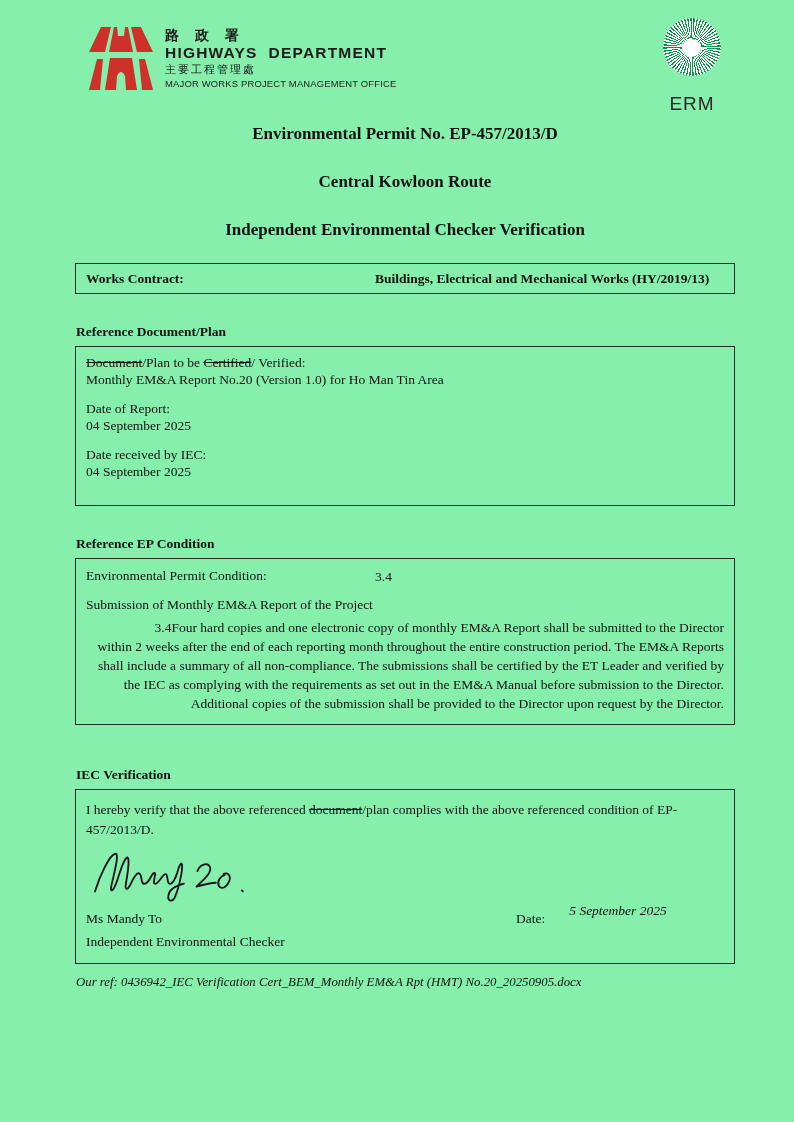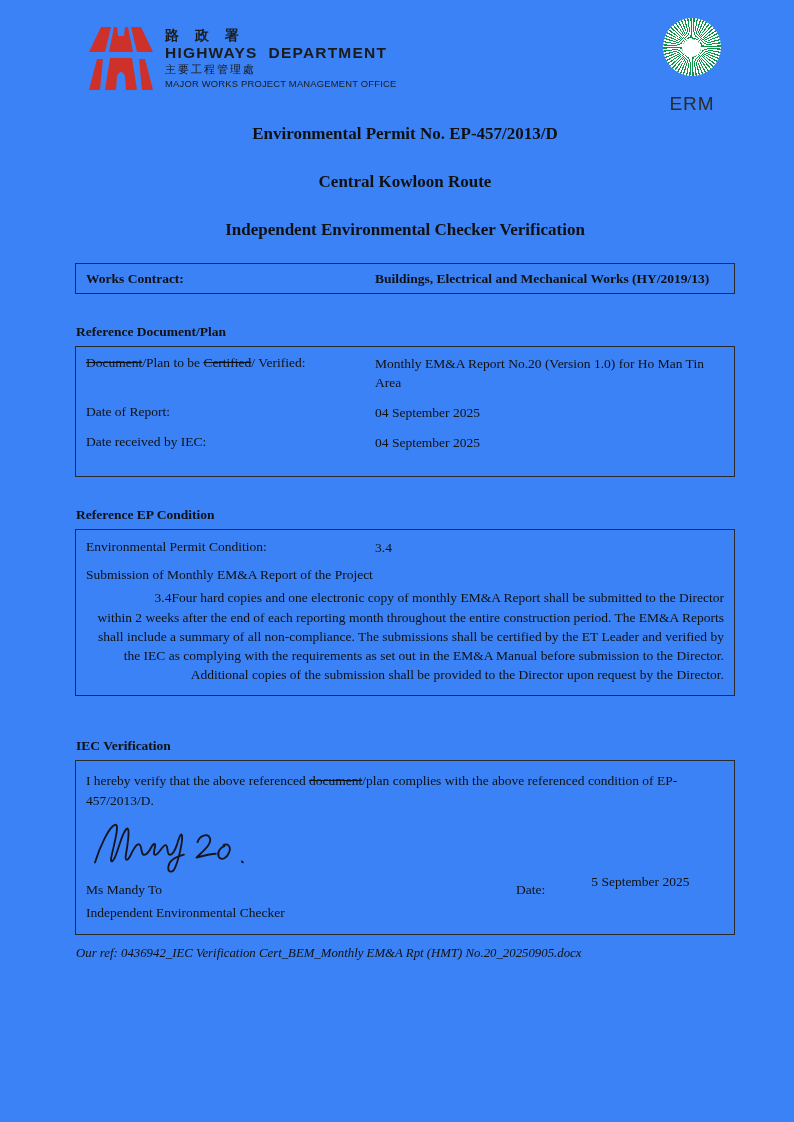--- a/index.html
+++ b/index.html
@@ -1,18 +1,18 @@
 <!DOCTYPE html>
 <html><head>
 <meta charset="utf-8">
 <style>
   * { margin:0; padding:0; box-sizing:border-box; }
   html,body { background:#ffffff; }
   .page {
-    width:794px; height:1122px; background:#3b82f6; position:relative;
+    width:794px; height:1122px; background:#86efac; position:relative;
     font-family:"Liberation Serif","DejaVu Serif",serif; color:#111;
     padding:26px 59px 0 75px; overflow:hidden;
   }
   
   .header { display:flex; justify-content:space-between; align-items:flex-start; height:70px; padding-left:13px; }
   .hd-brand { display:flex; align-items:flex-start; gap:11px; }
   .hd-logo { width:66px; height:64px; flex:0 0 auto; }
   .hd-text { font-family:"Liberation Sans","DejaVu Sans",sans-serif; color:#1b1b1b; padding-top:1px; }
   .hd-cn1 { font-size:14px; font-weight:bold; letter-spacing:6px; line-height:16px; }
   .hd-en1 { font-size:15.5px; font-weight:bold; letter-spacing:1.2px; line-height:19px; white-space:pre; }
@@ -34,40 +34,40 @@
   .title-line { font-size:17px; font-weight:bold; margin-bottom:28px; }
   .title-line:last-child { margin-bottom:0; }
   
   .box { border:1px solid #2a2a2a; }
   .works-box { margin-top:23px; display:flex; padding:7px 10px 6px 10px; font-weight:bold; font-size:13.5px; }
   .works-label { width:289px; flex:0 0 auto; }
   .works-value { flex:1; }
   .section-heading { font-size:13.5px; font-weight:bold; margin-top:30px; margin-bottom:6px; padding-left:1px; }
   .heading-iec { margin-top:42px; }
   .kv-box { padding:8px 10px 9px 10px; font-size:13.5px; }
-  .kv-row { display:flex; margin-bottom:11px; }
+  .kv-row { display:flex; margin-bottom:11px;flex-direction:column; }
   .kv-row:last-child { margin-bottom:14px; }
   .kv-label { width:289px; flex:0 0 auto; }
   .kv-value { flex:1; line-height:1.4; }
   .strike { text-decoration:line-through; }
   
   .ep-box { padding:9px 10px 11px 10px; font-size:13.5px; }
   .ep-cond-row { display:flex; margin-bottom:10px; }
   .ep-subheading { margin-bottom:5px; }
   .ep-clause { line-height:1.42; text-align:right; }
   .ep-clause-num { display:inline-block; width:48px; }
   
   .iec-box { padding:10px 10px 13px 10px; font-size:13.5px; }
   .iec-statement { line-height:1.45; width:655px; }
   .signature-wrap { margin-top:8px; height:60px; }
   .signature-svg { width:190px; height:58px; }
   .sign-row { display:flex; align-items:baseline; margin-top:4px; }
   .sign-name { width:430px; flex:0 0 auto; }
   .date-label { flex:0 0 auto; }
-  .date-value { margin-left:46px; transform:translateY(-8px); }
+  .date-value { margin-left:24px; transform:translateY(-8px);font-style:italic; }
   .sign-title { margin-top:7px; }
   
   .footer-ref { font-style:italic; font-size:12.8px; margin-top:11px; padding-left:1px; }
 </style>
 </head>
 <body>
 
 <div class="page">
 
   <div class="header">

